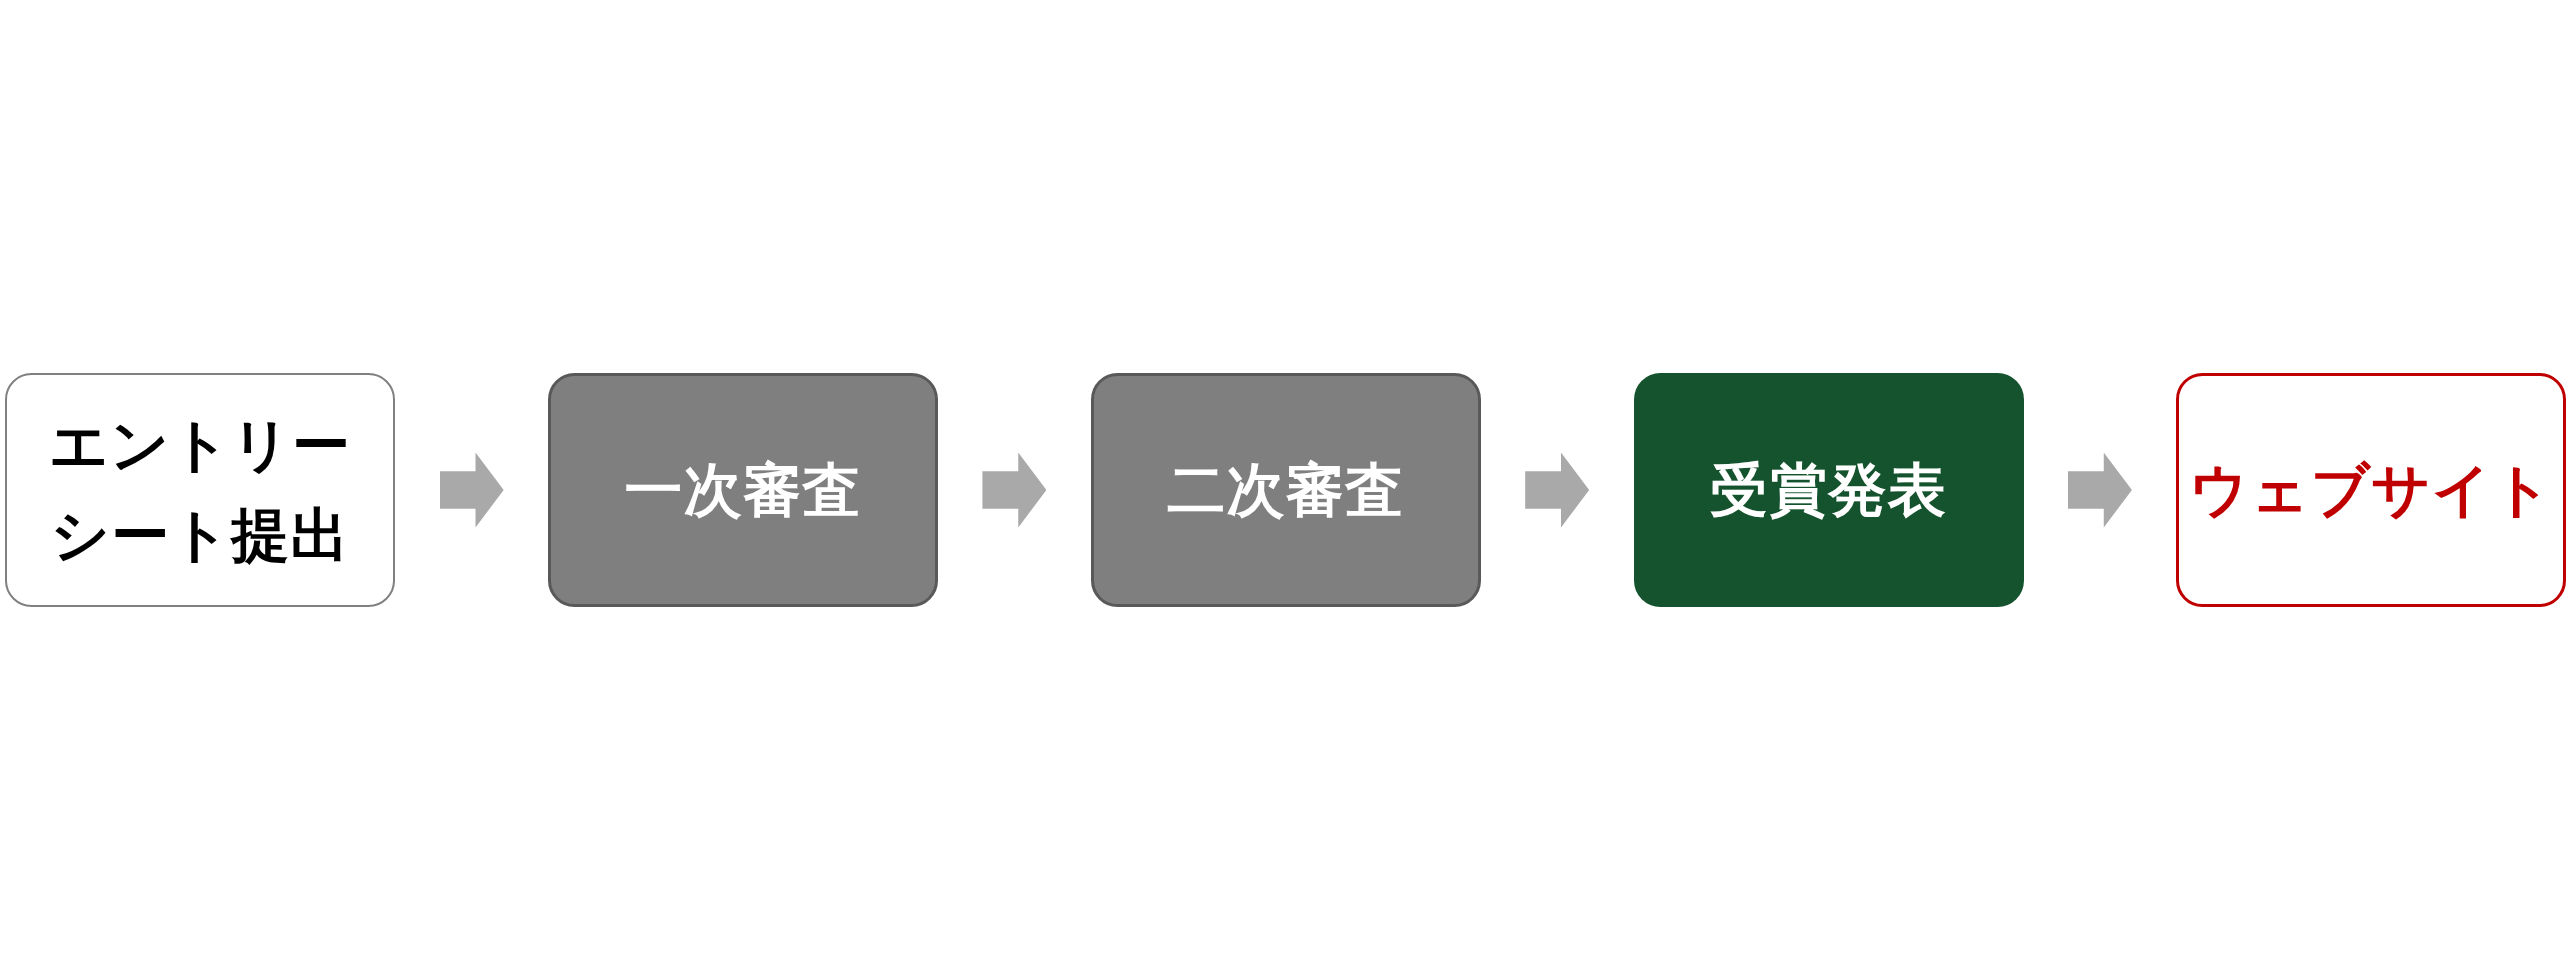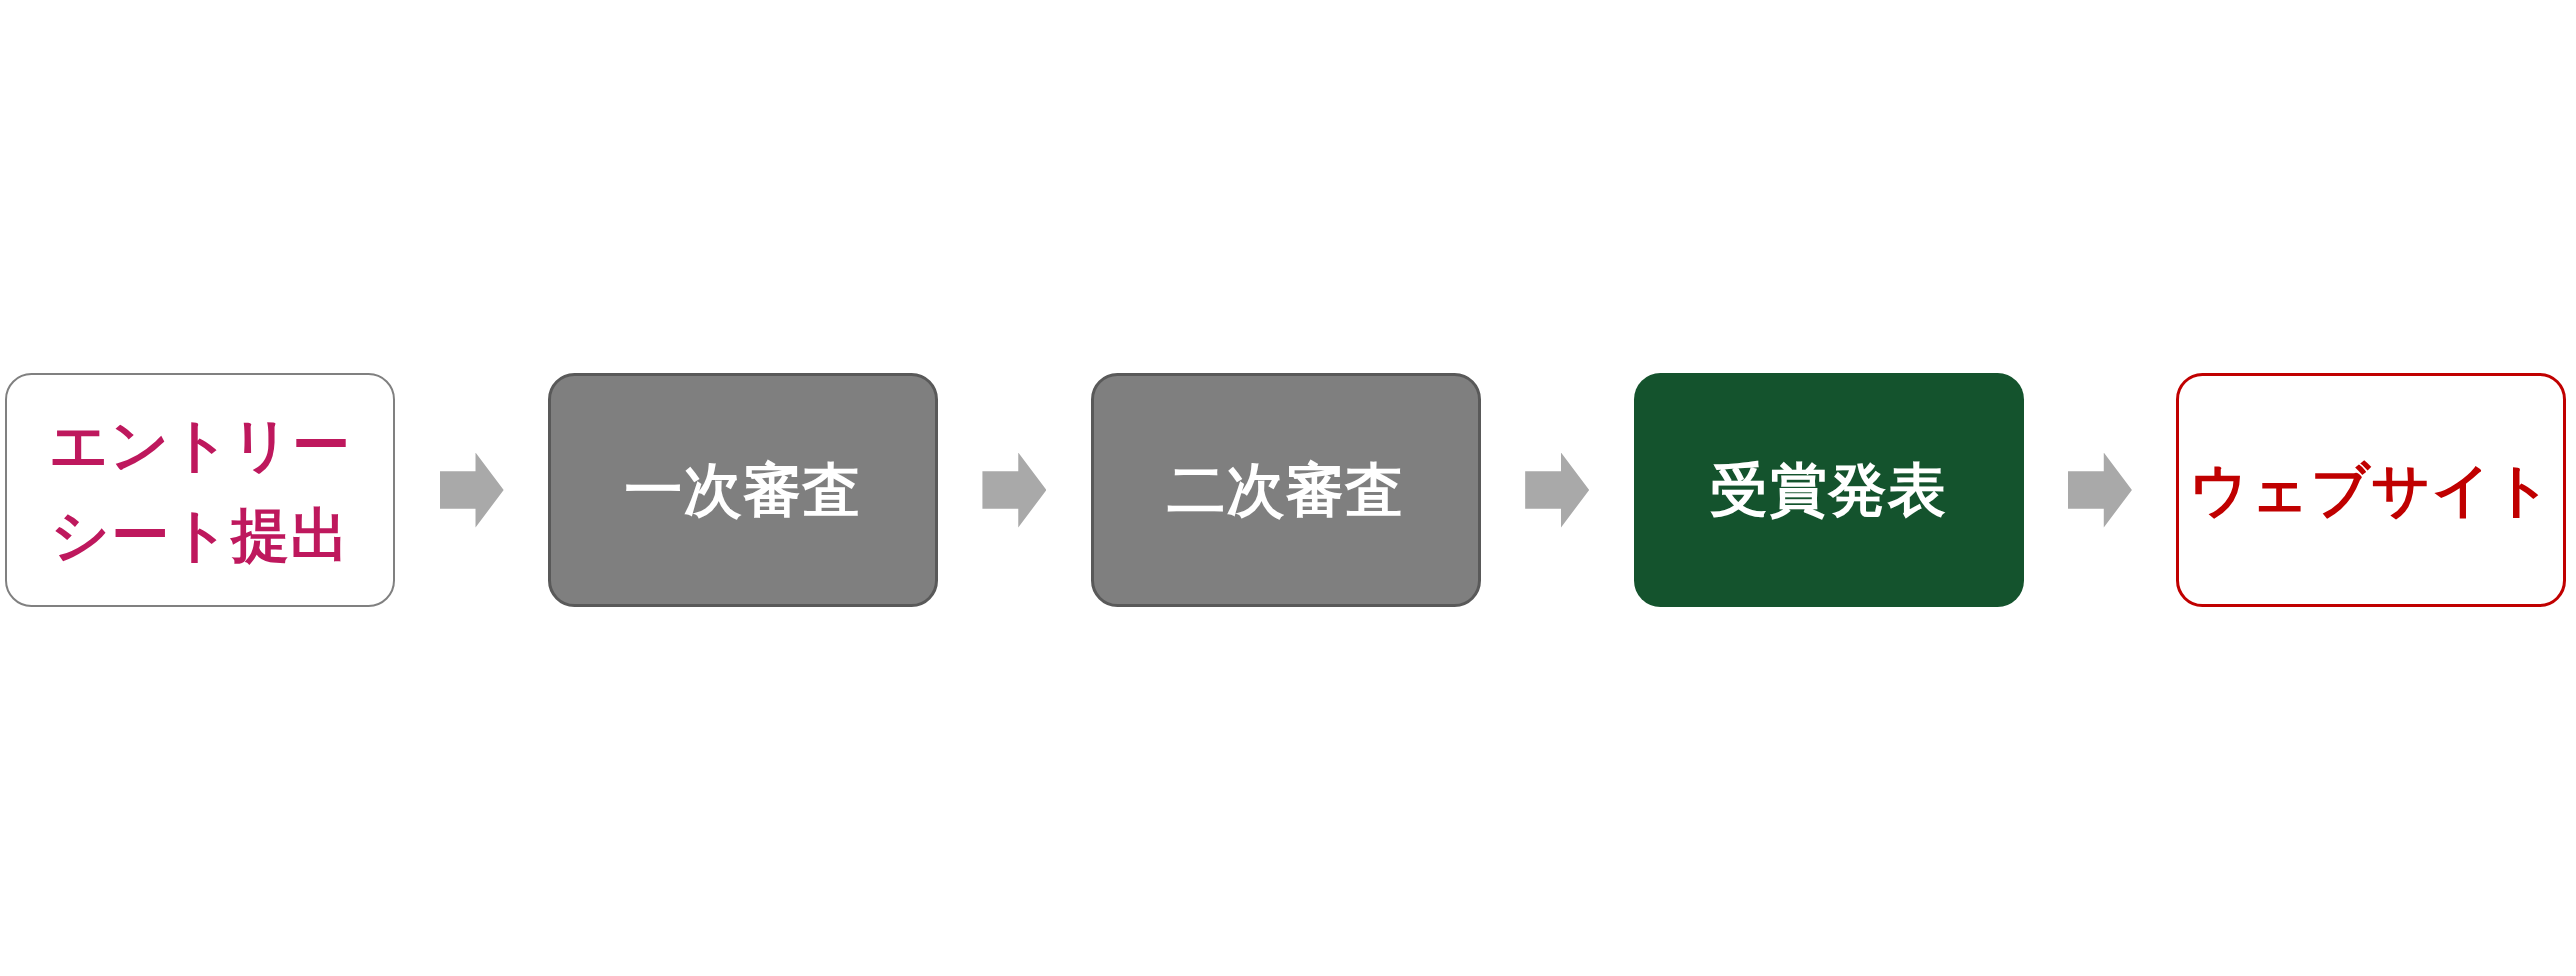--- a/index.html
+++ b/index.html
@@ -34,21 +34,21 @@
     text-align: center;
     font-weight: bold;
     font-size: 58px;
     line-height: 1.55;
     box-sizing: border-box;
     letter-spacing: 1.3px;
   }
   .step.outline-gray {
     background: #ffffff;
     border: 2.6px solid #808080;
-    color: #be185d;
+    color: #000000;
   }
   .step.filled-gray {
     background: #7F7F7F;
     border: 3.3px solid #595959;
     color: #ffffff;
     align-items: center;
   }
   .step.filled-red {
     background: #14532d;
     border: none;

